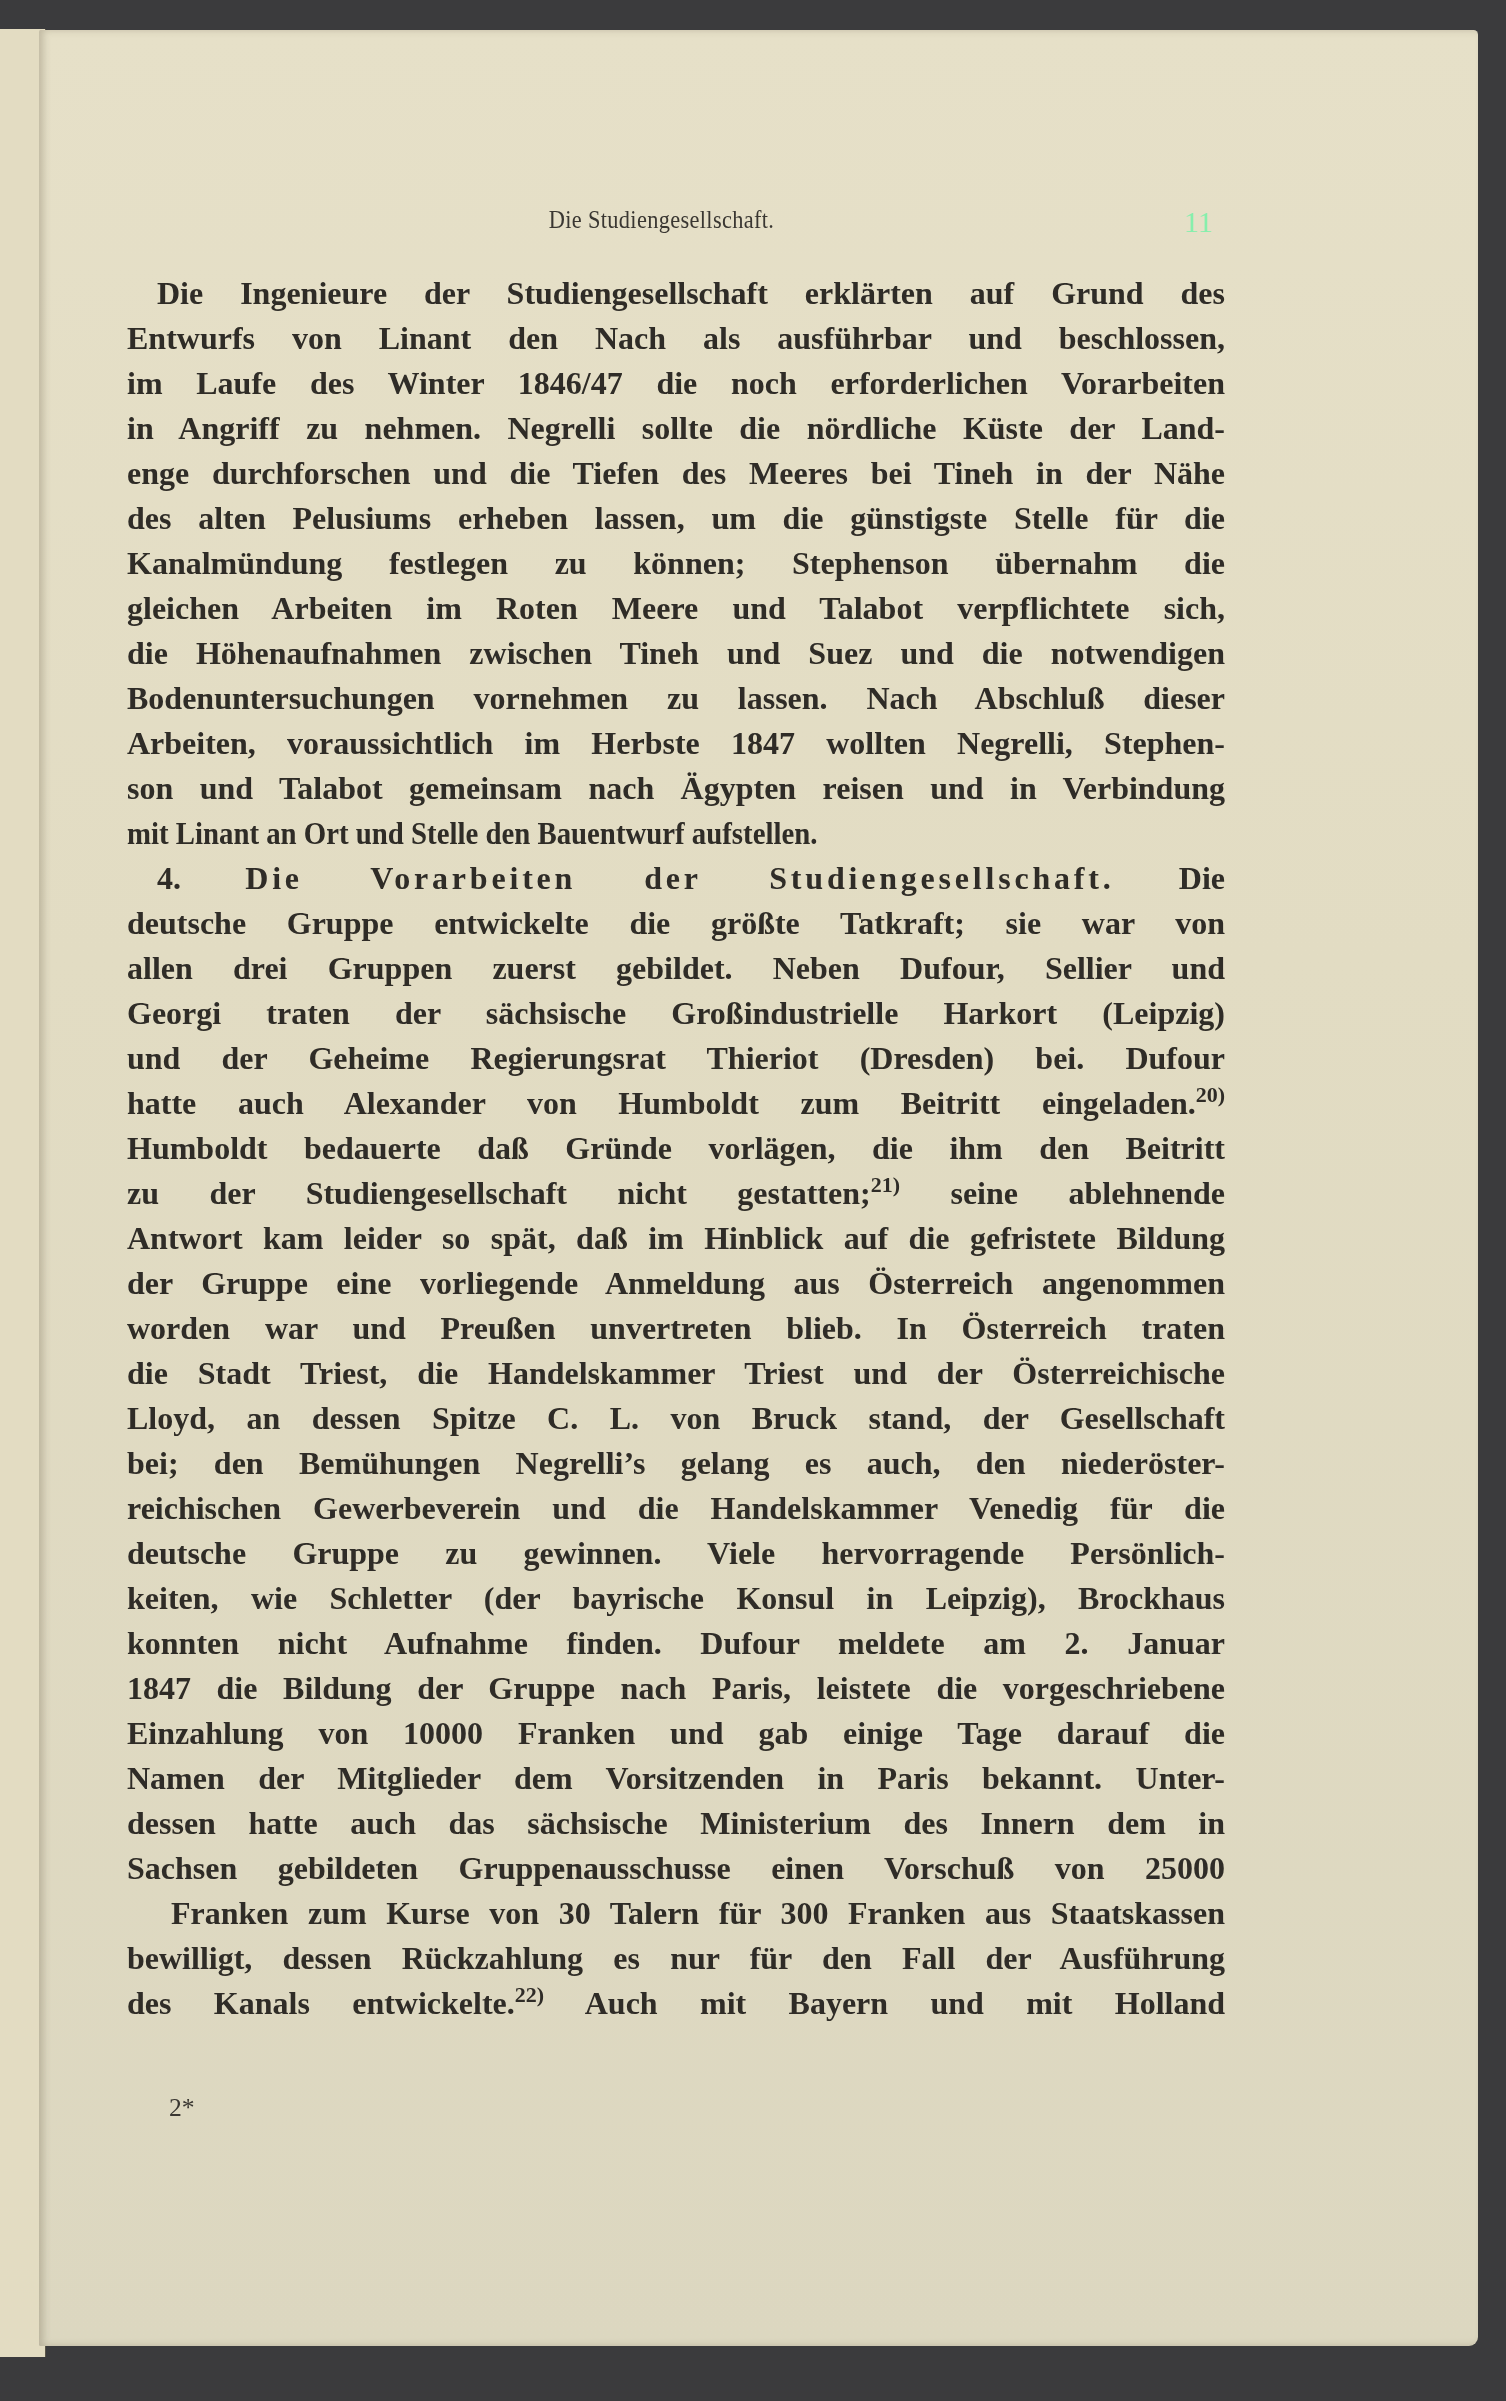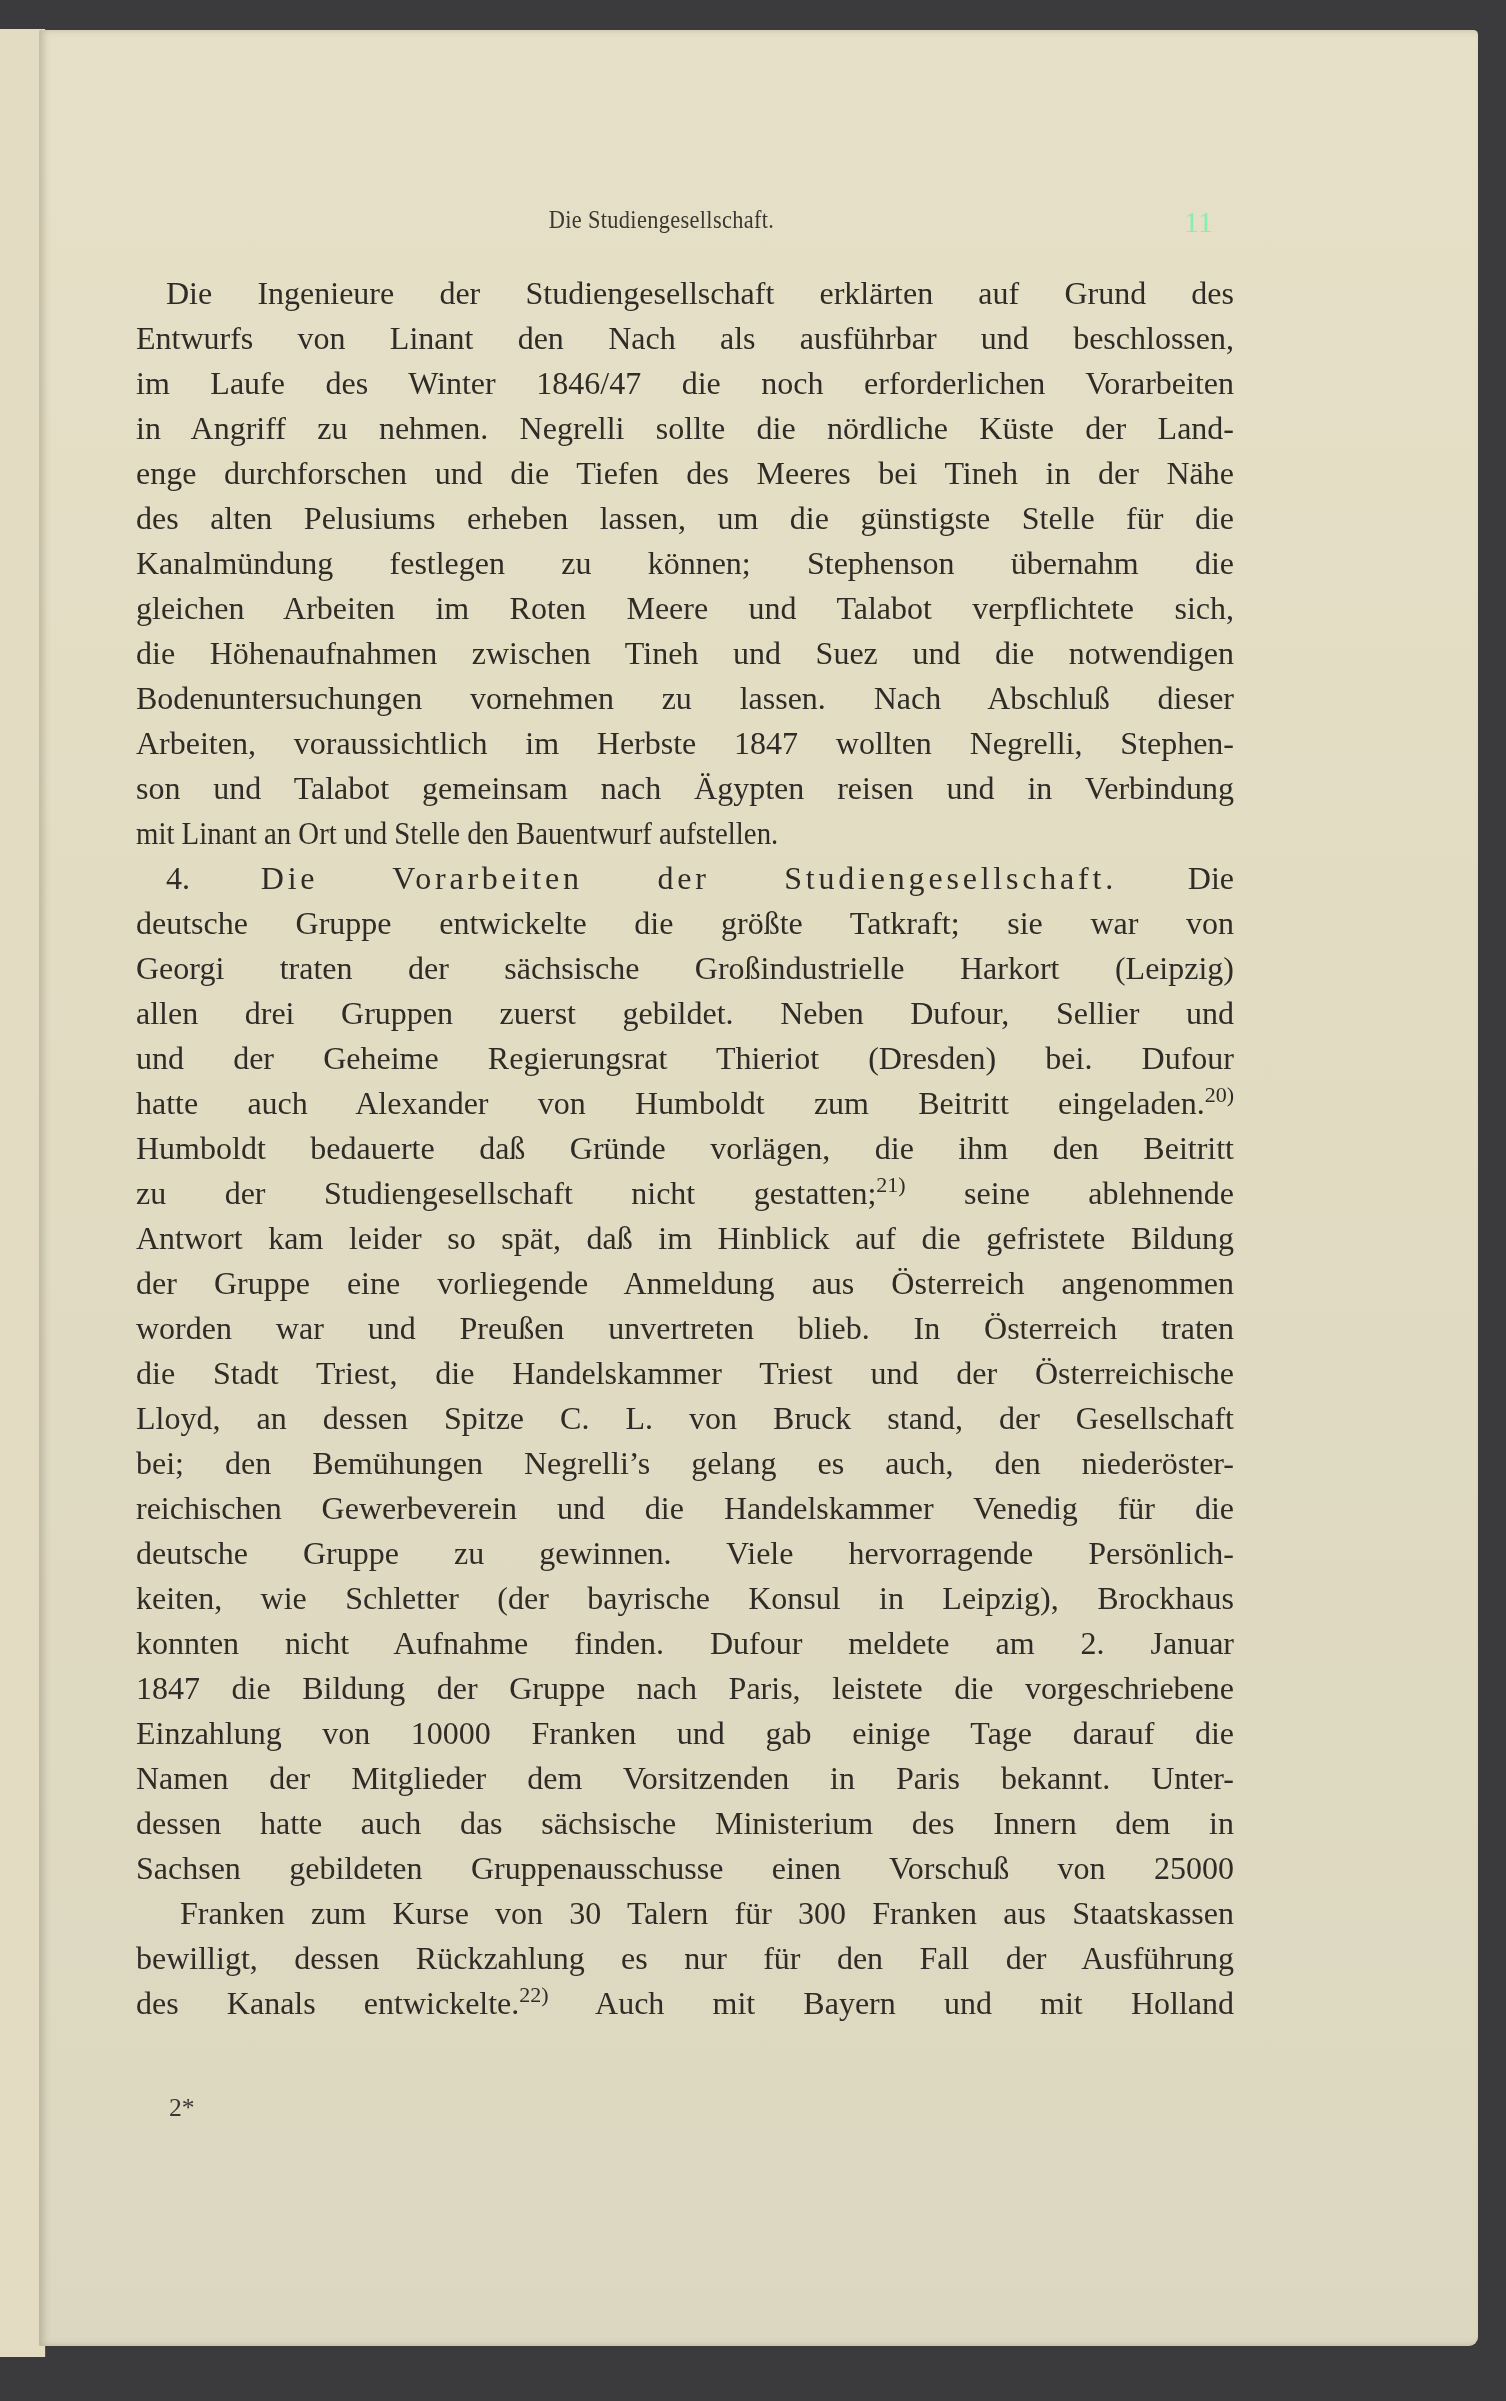--- a/index.html
+++ b/index.html
@@ -25,23 +25,24 @@
   }
   .running-title {
     position: absolute; left: 0; right: 0; text-align: center;
     font-size: 26px; color: #3a3732; letter-spacing: 0.4px;
     transform: scaleX(0.86);
   }
   .page-number {
     position: absolute; right: 6px; font-size: 30px; color: #86efac;
   }
   .body-text {
-    position: absolute; left: 136px; top: 271px; width: 1098px;
+    position: absolute; left: 127px; top: 271px; width: 1098px;
     color: #2f2c27;
     font-size: 32px;
+    font-weight: bold;
   }
   .line {
     display: block; height: 45px; line-height: 45px;
     white-space: nowrap; text-align: justify; text-align-last: justify;
     transform-origin: left center;
   }
   .line.last { text-align-last: left; }
   .line.indent { padding-left: 30px; }
   .spaced { letter-spacing: 3.8px; }
   sup { font-size: 22px; line-height: 0; }
@@ -73,22 +74,22 @@
   <span class="line" style="display: block; width: auto;">gleichen Arbeiten im Roten Meere und Talabot verpflichtete sich,</span>
   <span class="line" style="display: block; width: auto;">die Höhenaufnahmen zwischen Tineh und Suez und die notwendigen</span>
   <span class="line" style="display: block; width: auto;">Bodenuntersuchungen vornehmen zu lassen. Nach Abschluß dieser</span>
   <span class="line" style="display: block; width: auto;">Arbeiten, voraussichtlich im Herbste 1847 wollten Negrelli, Stephen-</span>
   <span class="line" style="display: block; width: auto;">son und Talabot gemeinsam nach Ägypten reisen und in Verbindung</span>
   <span class="line last" style="display: block; width: auto; transform: scaleX(0.9);">mit Linant an Ort und Stelle den Bauentwurf aufstellen.</span>
 
   <span class="line indent" style="display: block; width: auto;"><span>4.</span> <span class="spaced">Die Vorarbeiten der Studiengesellschaft.</span> <span>Die</span></span>
 
   <span class="line" style="display: block; width: auto;">deutsche Gruppe entwickelte die größte Tatkraft; sie war von</span>
+  <span class="line" style="display: block; width: auto;">allen drei Gruppen zuerst gebildet. Neben Dufour, Sellier und</span>
   <span class="line" style="display: block; width: auto;">Georgi traten der sächsische Großindustrielle Harkort (Leipzig)</span>
-  <span class="line" style="display: block; width: auto;">allen drei Gruppen zuerst gebildet. Neben Dufour, Sellier und</span>
   <span class="line" style="display: block; width: auto;">und der Geheime Regierungsrat Thieriot (Dresden) bei. Dufour</span>
   <span class="line" style="display: block; width: auto;"><span>hatte auch Alexander von Humboldt zum Beitritt eingeladen.</span><sup>20)</sup></span>
   <span class="line" style="display: block; width: auto;">Humboldt bedauerte daß Gründe vorlägen, die ihm den Beitritt</span>
   <span class="line" style="display: block; width: auto;"><span>zu der Studiengesellschaft nicht gestatten;</span><sup>21)</sup><span> seine ablehnende</span></span>
   <span class="line" style="display: block; width: auto;">Antwort kam leider so spät, daß im Hinblick auf die gefristete Bildung</span>
   <span class="line" style="display: block; width: auto;">der Gruppe eine vorliegende Anmeldung aus Österreich angenommen</span>
   <span class="line" style="display: block; width: auto;">worden war und Preußen unvertreten blieb. In Österreich traten</span>
   <span class="line" style="display: block; width: auto;">die Stadt Triest, die Handelskammer Triest und der Österreichische</span>
   <span class="line" style="display: block; width: auto;">Lloyd, an dessen Spitze C. L. von Bruck stand, der Gesellschaft</span>
   <span class="line" style="display: block; width: auto;">bei; den Bemühungen Negrelli’s gelang es auch, den niederöster-</span>

